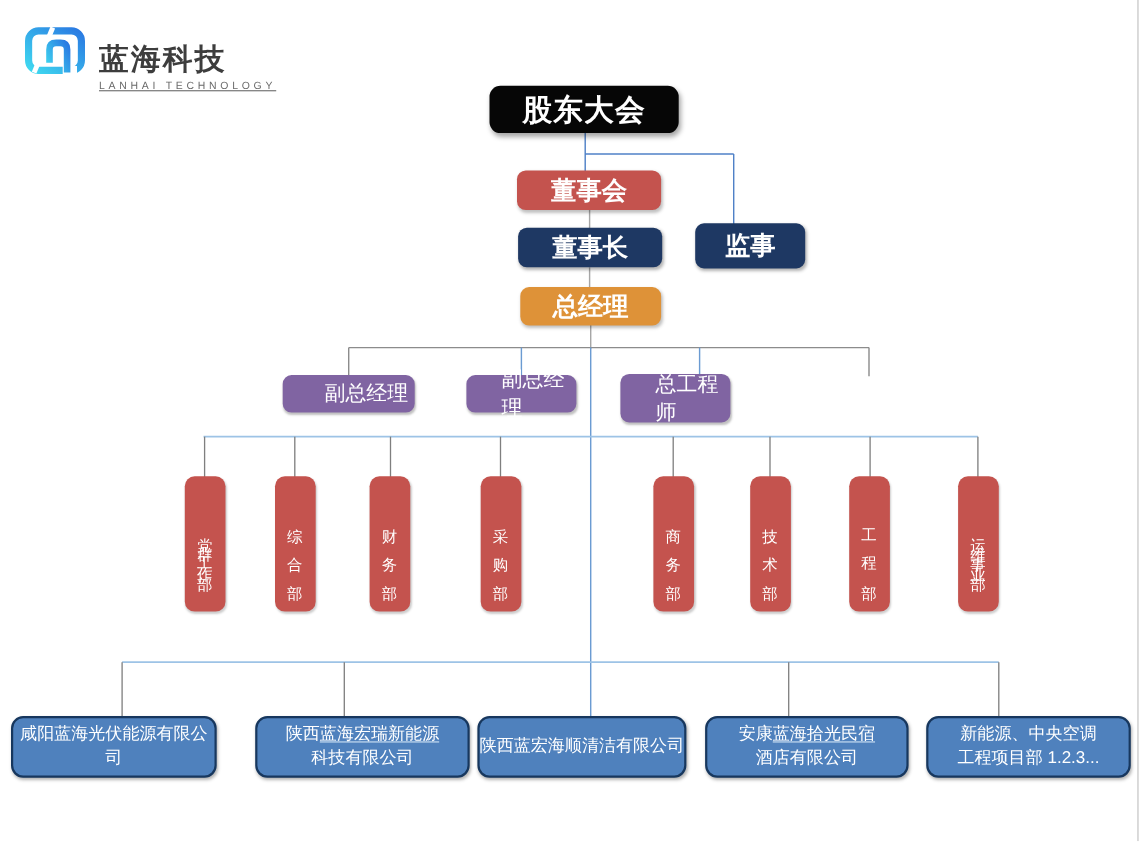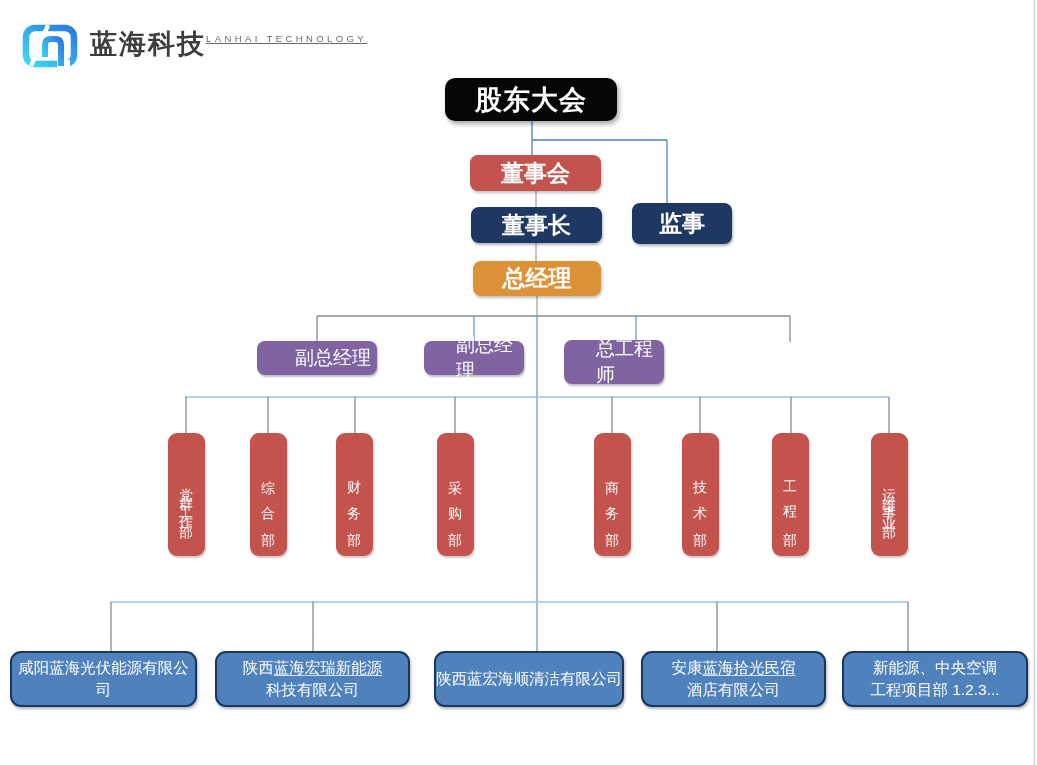--- a/index.html
+++ b/index.html
@@ -2,21 +2,21 @@
 <html style="--c-black_box: #060606; --c-red: #c4534e; --c-navy: #1e3863; --c-orange: #de9238; --c-purple: #8064a2; --c-dept_red: #c4534e; --c-sub_fill: #4f81bd; --c-sub_border: #17375e; --c-line_blue: #4f81c7; --c-line_blue2: #6b9bd2; --c-line_gray: #a6a6a6; --c-line_lightblue: #9dc3e6; --c-brand_text: #3d3d3d; --c-logo_grad_start: #3fd9f0; --c-logo_grad_end: #2a79e2;"><head>
 <meta charset="utf-8">
 <style>
   html,body{margin:0;padding:0;background:#fff;}
   body{font-family:"Liberation Sans","DejaVu Sans",sans-serif;}
   .canvas{position:relative;width:1037px;height:765px;background:#fff;overflow:hidden;}
 
   
   .logo{position:absolute;left:20px;top:24px;display:flex;align-items:flex-start;}
   .logo-mark{width:62px;height:46px;margin-right:8px;}
-  .brand-text{display:flex;flex-direction:row;margin-top:6px;}
+  .brand-text{display:flex;flex-direction:column;margin-top:16px;}
   .brand-zh{font-size:27px;font-weight:bold;color:var(--c-brand_text,#3d3d3d);letter-spacing:2px;line-height:1.1;}
   .brand-en{font-size:9.5px;color:#6a6a6a;letter-spacing:3.4px;margin-top:3px;text-decoration:underline;}
 
   
   .connectors{position:absolute;left:0;top:0;width:1037px;height:765px;pointer-events:none;}
   .ln-blue{stroke:var(--c-line_blue,#4f81c7);stroke-width:1.3;}
   .ln-blue2{stroke:var(--c-line_blue2,#6b9bd2);stroke-width:1.3;}
   .ln-gray{stroke:var(--c-line_gray,#a6a6a6);stroke-width:1.3;}
   .ln-gray2{stroke:#8c8c8c;stroke-width:1.3;}
   .ln-drop{stroke:#7f7f7f;stroke-width:1.2;}
@@ -139,21 +139,21 @@
   <div class="dept v3" style="left:772px;">
     <span>工程部</span>
     </div>
   <div class="dept v5" style="left:871px;">
     <span>运维事业部</span>
     </div>
 
   <div class="sub" style="left:10px;width:187px;">
     <div>咸阳蓝海光伏能源有限公司</div>
   </div>
-  <div class="sub" style="left:215px;width:195px;">
+  <div class="sub" style="left:232px;width:195px;">
     <div><span>陕西</span><span class="u">蓝海宏瑞新能源</span></div>
     <div>科技有限公司</div>
   </div>
   <div class="sub" style="left:434px;width:190px;">
     <div>陕西蓝宏海顺清洁有限公司</div>
   </div>
   <div class="sub" style="left:641px;width:185px;">
     <div><span>安康</span><span class="u">蓝海拾光民宿</span></div>
     <div>酒店有限公司</div>
   </div>

